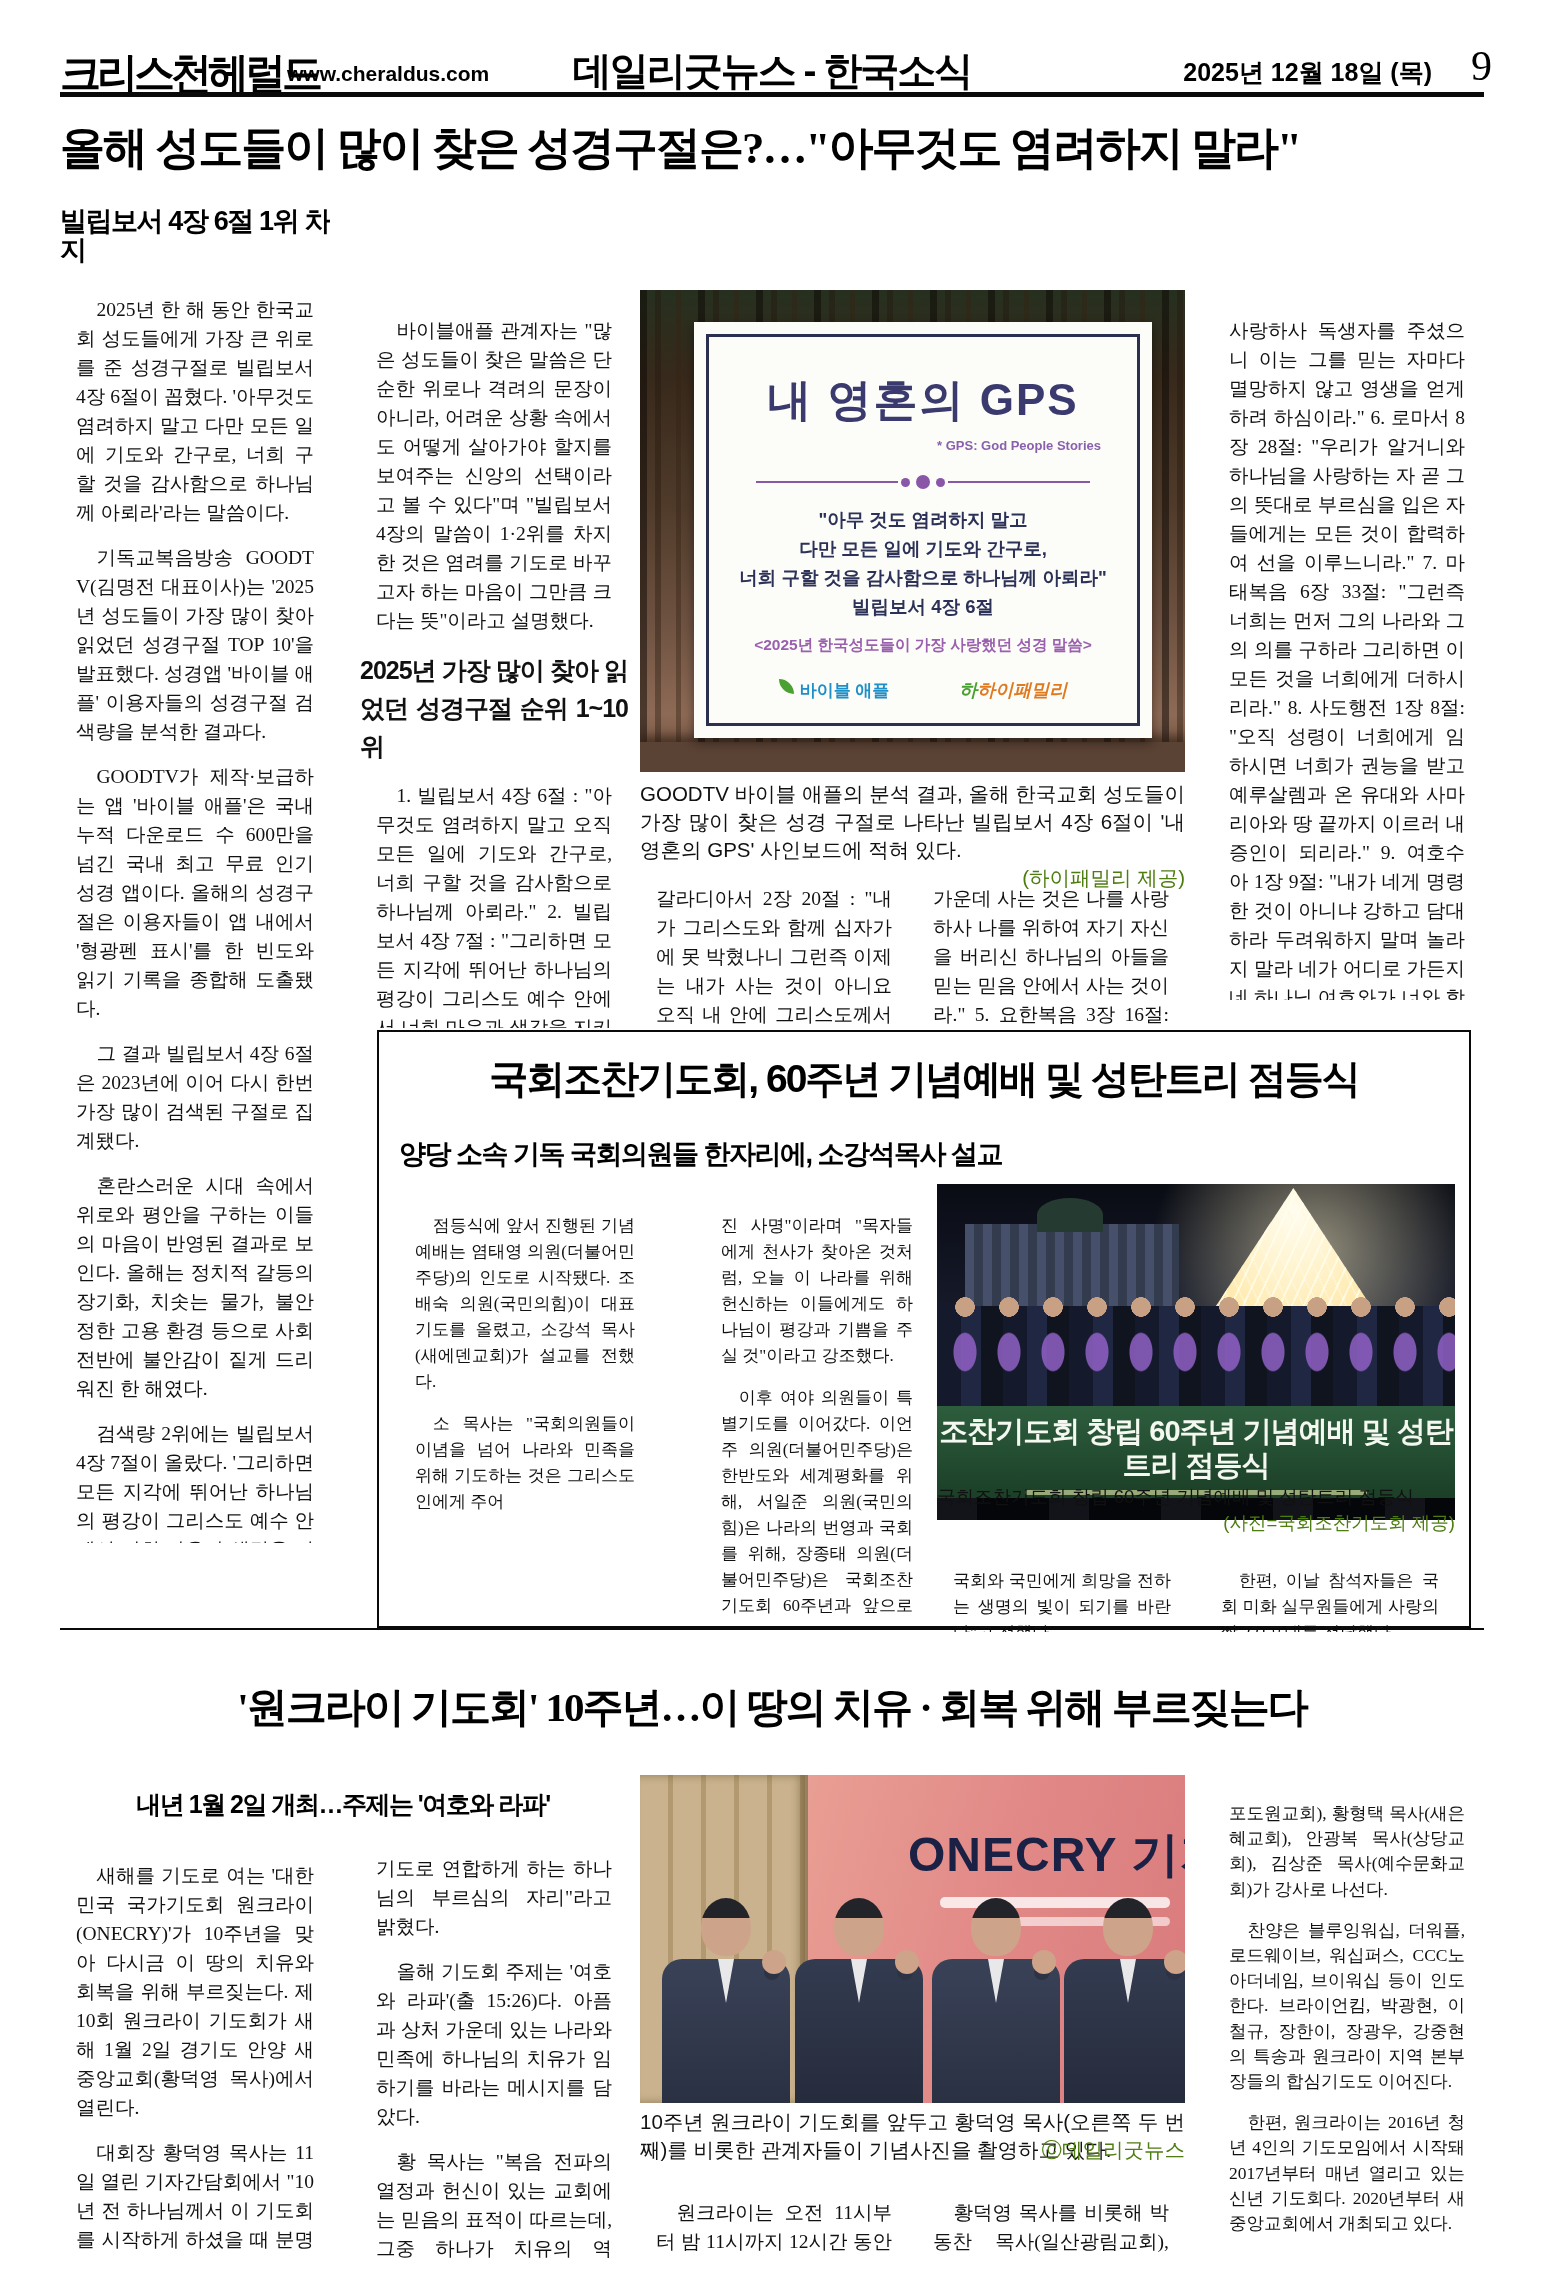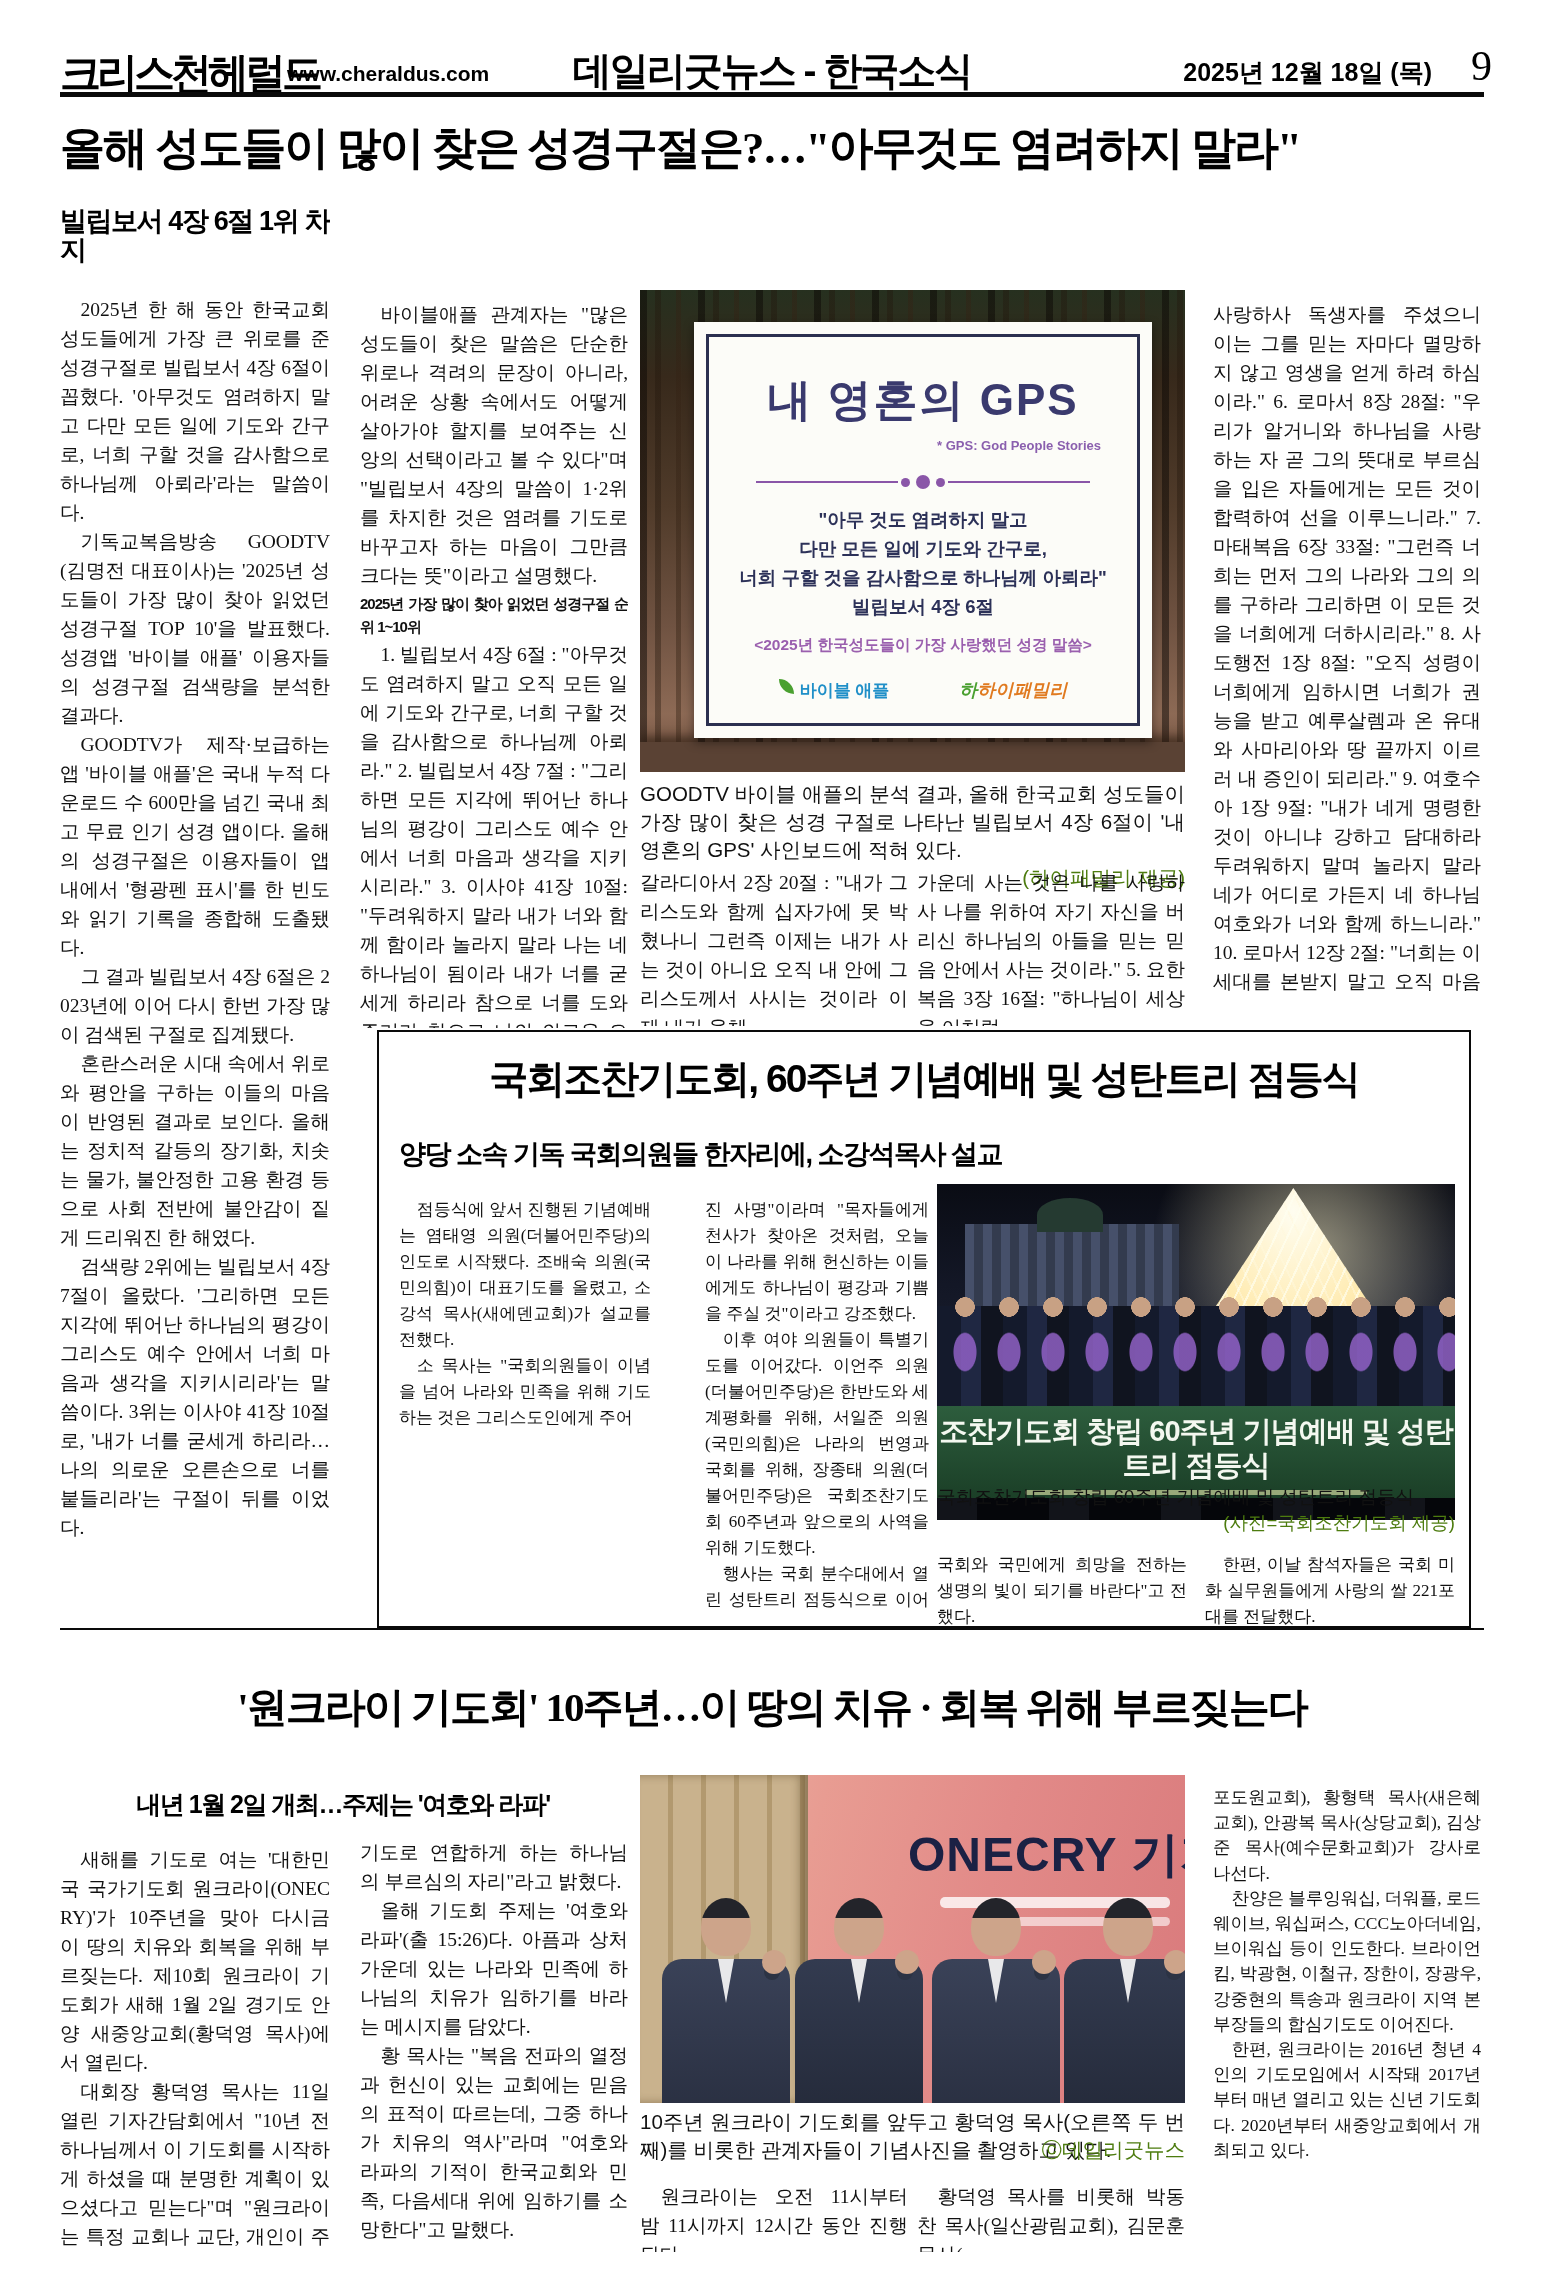--- a/index.html
+++ b/index.html
@@ -15,25 +15,25 @@
     font-size:39px;font-weight:800;letter-spacing:-2px;color:#000;}
   .masthead-date{right:112px;top:56px;font-family:"Liberation Sans",sans-serif;font-size:25px;font-weight:700;color:#000;}
   .masthead-page{right:52px;top:42px;font-size:42px;font-weight:400;color:#000;}
   .header-rule{left:60px;top:92px;width:1424px;height:5px;background:#0a0a0a;}
 
   
   .headline1{left:60px;top:118px;width:1424px;font-size:45px;font-weight:700;letter-spacing:-2px;
     white-space:nowrap;color:#000;}
   .kicker{font-family:"Liberation Sans",sans-serif;font-size:27px;font-weight:800;letter-spacing:-1.5px;color:#000;}
   .col{position:absolute;overflow:hidden;text-align:justify;word-break:break-all;line-height:29px;font-size:19.5px;}
-  .col p{margin:0;text-indent:1.05em;}
+  .col p{margin:16px;text-indent:1.05em;}
   .col.cont-first p:first-child{text-indent:0;}
   .plain{text-indent:0 !important;}
-  .rank-head{font-family:"Liberation Sans",sans-serif;font-weight:800;font-size:15px;letter-spacing:-1px;
-    line-height:23px;text-indent:0;margin:2px 0;}
+  .rank-head{font-family:"Liberation Sans",sans-serif;font-weight:800;font-size:25px;letter-spacing:-1px;
+    line-height:38px;text-indent:0;margin:2px 0;}
   .caption{font-family:"Liberation Sans",sans-serif;font-size:20.5px;line-height:28px;color:#111;
     text-align:justify;word-break:break-all;}
   .credit{font-family:"Liberation Sans",sans-serif;font-size:20.5px;color:#4d7c0f;text-align:right;}
 
   
   .photo1{left:640px;top:290px;width:545px;height:482px;overflow:hidden;
     background:
       repeating-linear-gradient(90deg, rgba(12,8,5,.5) 0 7px, rgba(0,0,0,0) 7px 15px,
         rgba(34,22,12,.38) 15px 21px, rgba(0,0,0,0) 21px 36px, rgba(52,34,20,.42) 36px 41px, rgba(0,0,0,0) 41px 58px),
       linear-gradient(180deg,#26301f 0%,#37291b 18%,#503b2a 45%,#705342 70%,#8d6a55 88%,#6b4d3c 100%);}

